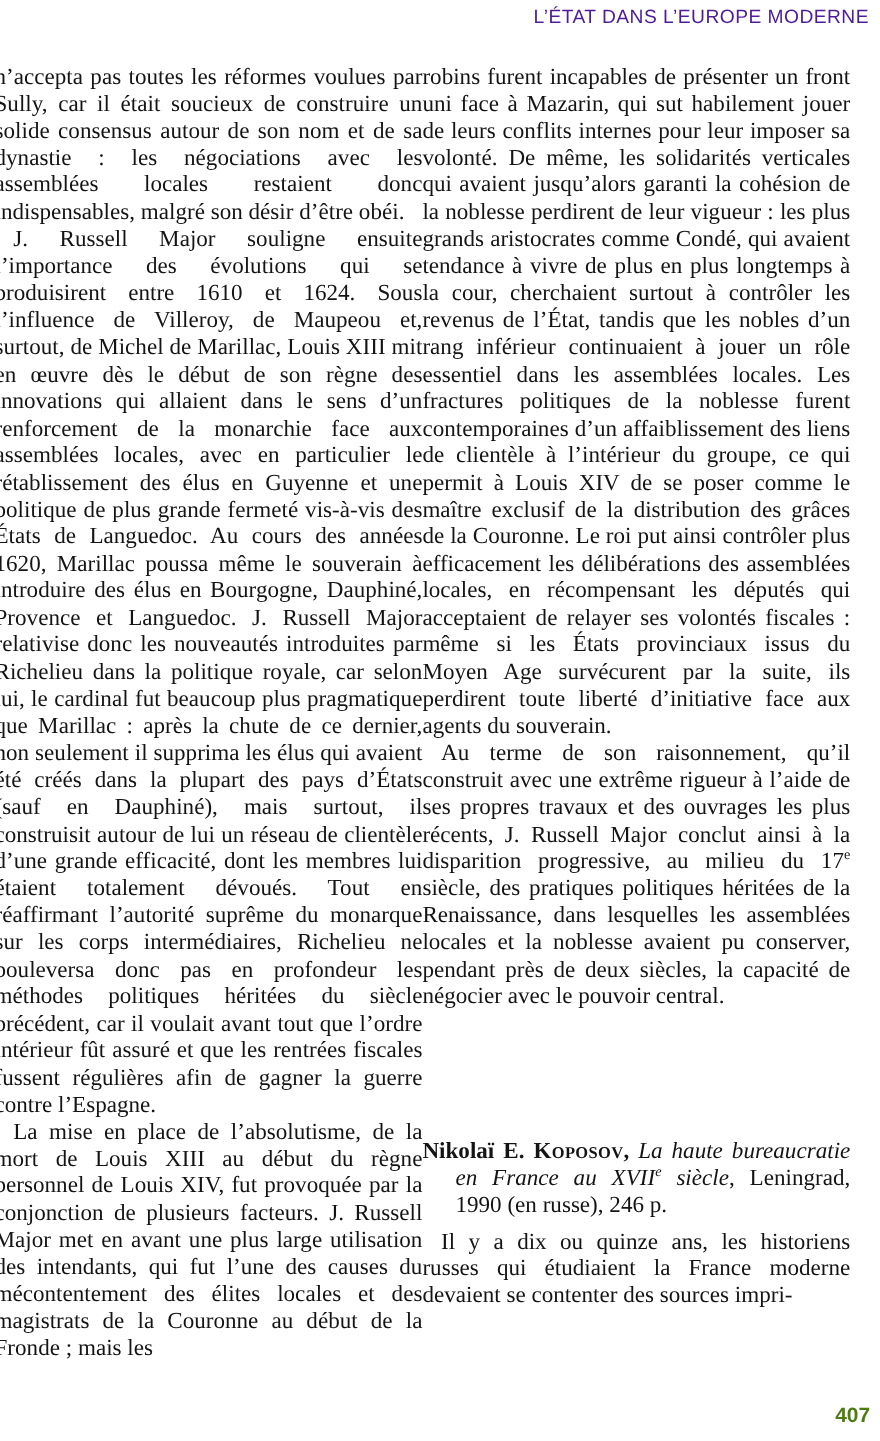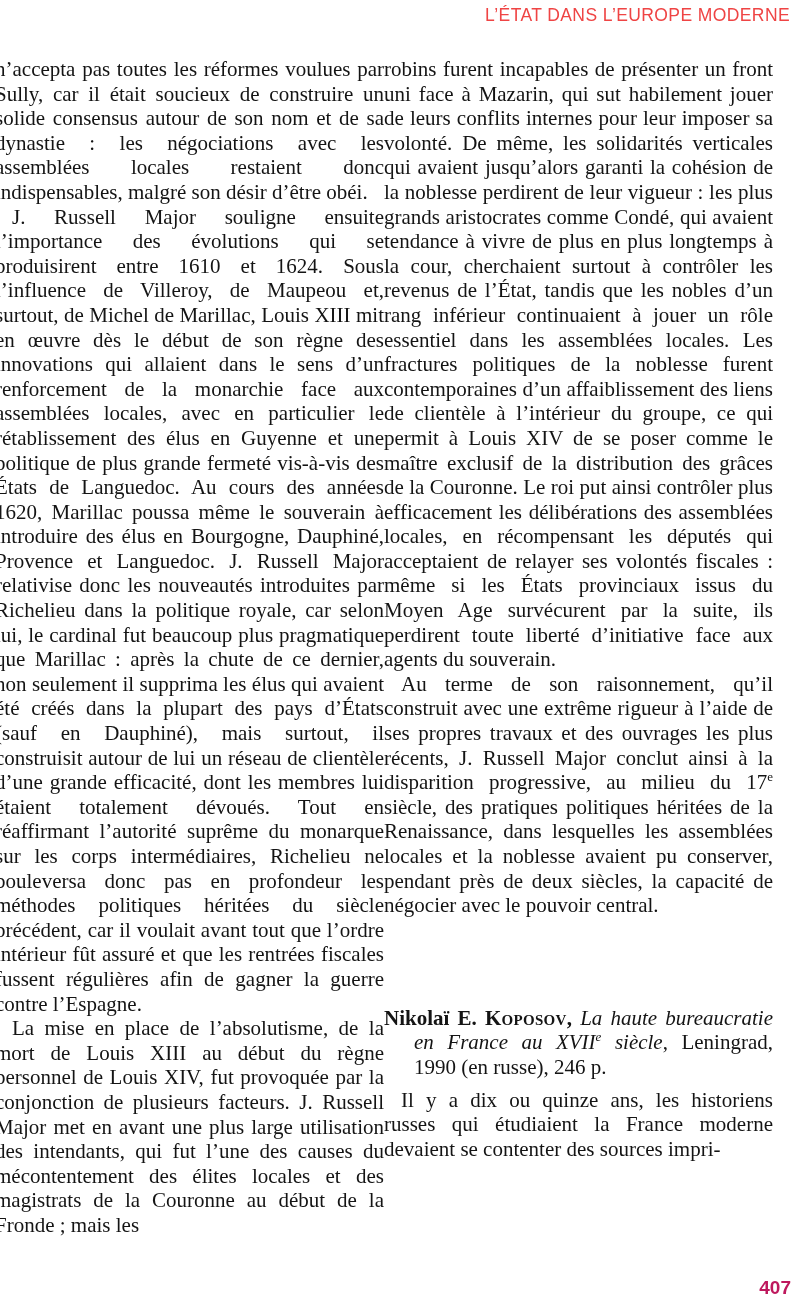--- a/index.html
+++ b/index.html
@@ -15,21 +15,21 @@
     position: relative;
     overflow: hidden;
   }
   .running-header {
     position: absolute;
     top: 5px;
     right: 10px;
     font-family: "Liberation Sans", sans-serif;
     font-size: 17.5px;
     letter-spacing: 0.4px;
-    color: #ef4444;
+    color: #4c1d95;
     white-space: nowrap;
   }
   .columns {
     position: absolute;
     top: 57px;
     left: 0;
     width: 800px;
   }
   .col {
     position: absolute;
@@ -44,41 +44,41 @@
   .col-right { left: 384px; }
   p { margin: 0; padding: 0; }
   .indent { text-indent: 17px; }
   .signature {
     margin-top: 10px;
     text-align: right;
     padding-right: 16px;
   }
   .sc { font-variant: small-caps; letter-spacing: 0.3px; }
   .reference {
-    margin-top: 88px;
+    margin-top: 116px;
     padding-left: 30px;
     text-indent: -30px;
     text-align: justify;
   }
   .reference b { font-weight: bold; }
   .reference i { font-style: italic; }
   .after-ref { margin-top: 8px; }
   sup {
     font-size: 0.62em;
     line-height: 0;
     vertical-align: super;
   }
   .page-number {
     position: absolute;
     top: 1277px;
     right: 9px;
     font-family: "Liberation Sans", sans-serif;
     font-weight: bold;
     font-size: 19px;
-    color: #be185d;
+    color: #4d7c0f;
   }
 </style>
 </head>
 <body>
 
 <div class="running-header">L’ÉTAT DANS L’EUROPE MODERNE</div>
 
 <div class="columns">
 
   <div class="col col-left">

